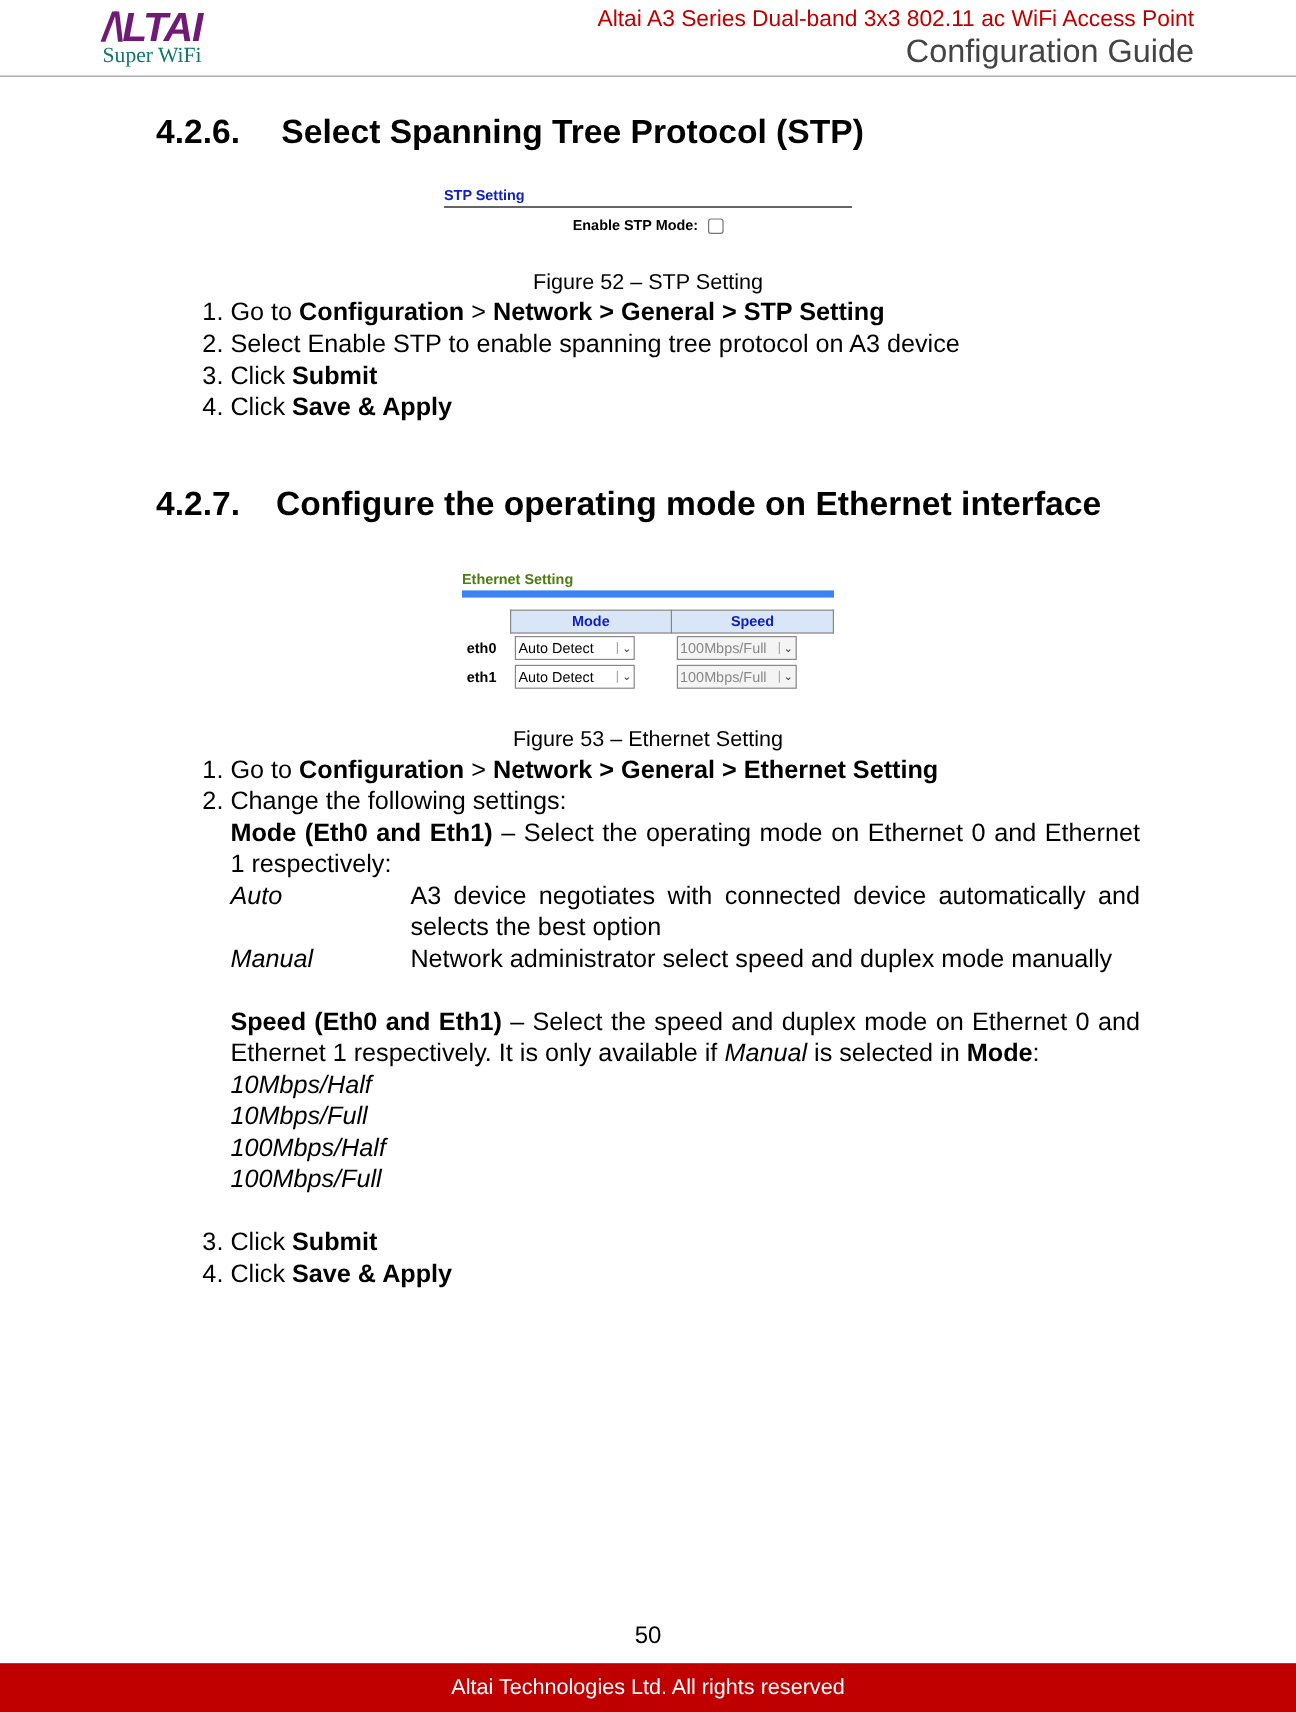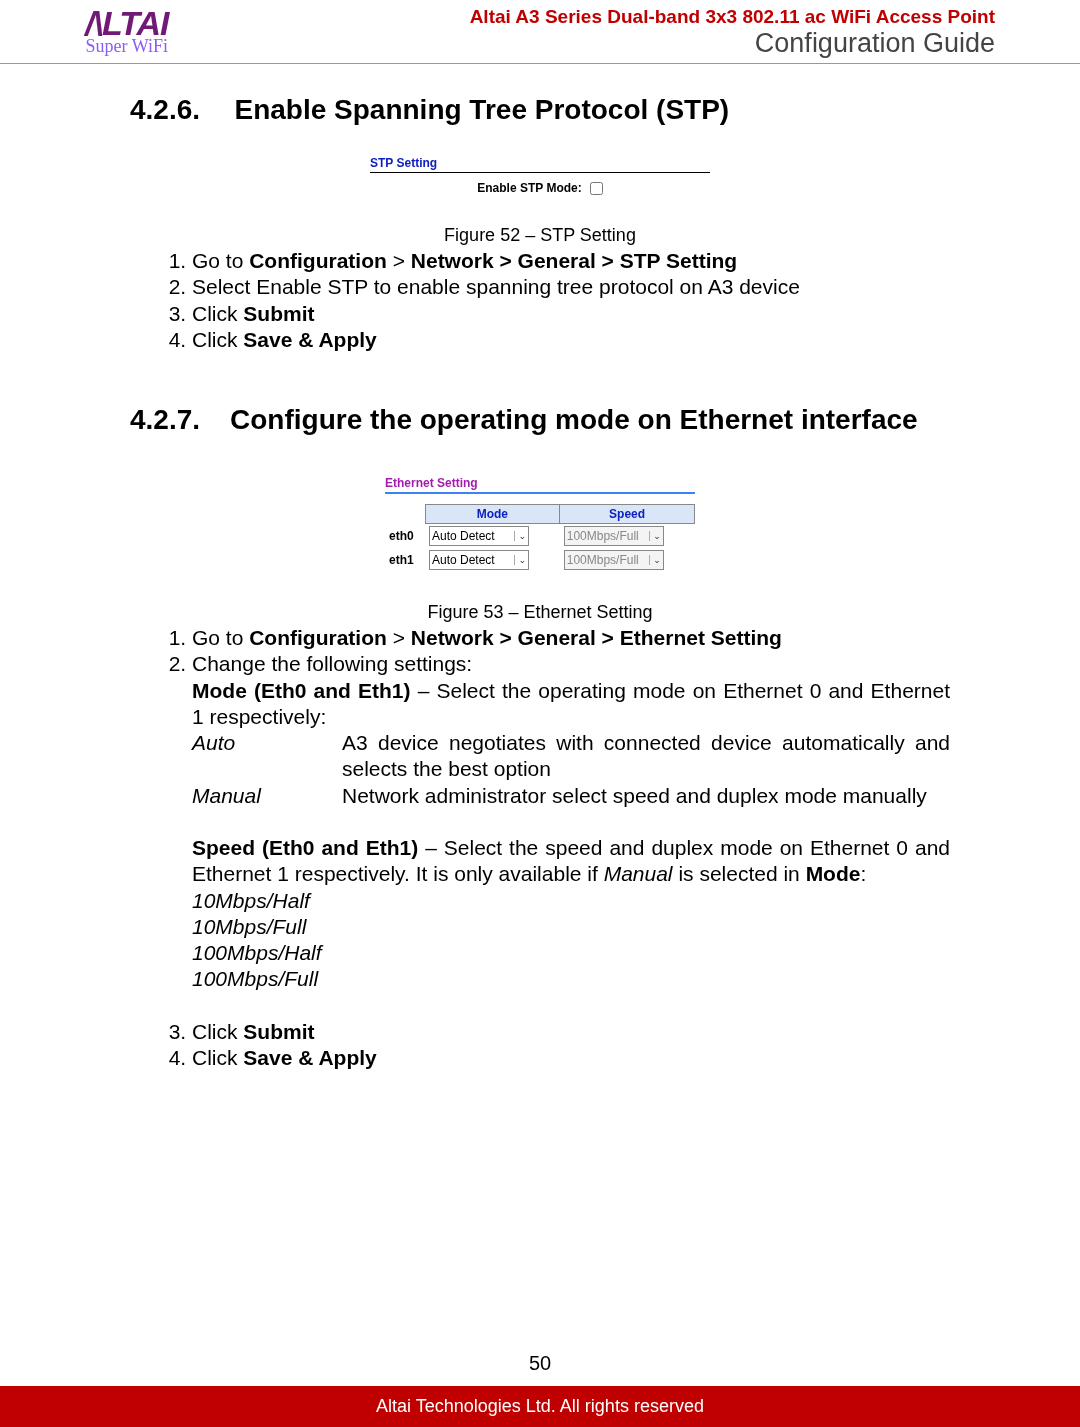--- a/index.html
+++ b/index.html
@@ -28,30 +28,30 @@
     font-weight: 900;
     font-size: 34px;
     color: #701a75;
     letter-spacing: -1px;
     line-height: 0.9;
     font-style: italic;
   }
   .logo-sub {
     font-family: "Segoe Script", cursive;
     font-size: 18px;
-    color: #8b5cf6;
+    color: #0f766e;
     margin-top: -2px;
   }
   .header-right {
     text-align: right;
   }
   .header-title {
     color: #c00000;
     font-size: 19px;
-    font-weight: bold;
+    font-weight: normal;
     margin-left: 36px;
   }
   .header-sub {
     color: #444;
     font-size: 27px;
     font-weight: normal;
   }
   .content {
     padding: 20px 130px 0 130px;
   }
@@ -103,23 +103,23 @@
   ol.steps > li { margin-bottom: 0px; line-height: 1.25; }
   .b { font-weight: bold; }
   .i { font-style: italic; }
   .eth-box {
     width: 310px;
     margin: 10px auto 30px auto;
     font-family: Arial, sans-serif;
     font-size: 12px;
   }
   .eth-heading {
-    color: #a21caf;
-    font-weight: bold;
-    border-bottom: 2px solid #3b82f6;
+    color: #4d7c0f;
+    font-weight: bold;
+    border-bottom: 6px solid #3b82f6;
     padding-bottom: 2px;
     margin-bottom: 10px;
   }
   .eth-table { border-collapse: collapse; width: 100%; }
   .eth-table th {
     border: 1px solid #888;
     background: #d9e6f7;
     color: #1020c0;
     font-weight: bold;
     text-align: center;
@@ -175,21 +175,21 @@
   <div class="header-right">
     <div class="header-title">Altai A3 Series Dual-band 3x3 802.11 ac WiFi Access Point</div>
     <div class="header-sub">Configuration Guide</div>
   </div>
 </div>
 
 <div class="content">
 
   <div class="section-row">
     <span class="section-num">4.2.6.</span>
-    <span class="section-title">Enable Spanning Tree Protocol (STP)</span>
+    <span class="section-title">Select Spanning Tree Protocol (STP)</span>
   </div>
 
   <div class="stp-box">
     <div class="stp-heading">STP Setting</div>
     <div class="stp-line">
       <span>Enable STP Mode:</span>
       <input type="checkbox" style="">
     </div>
   </div>
 

